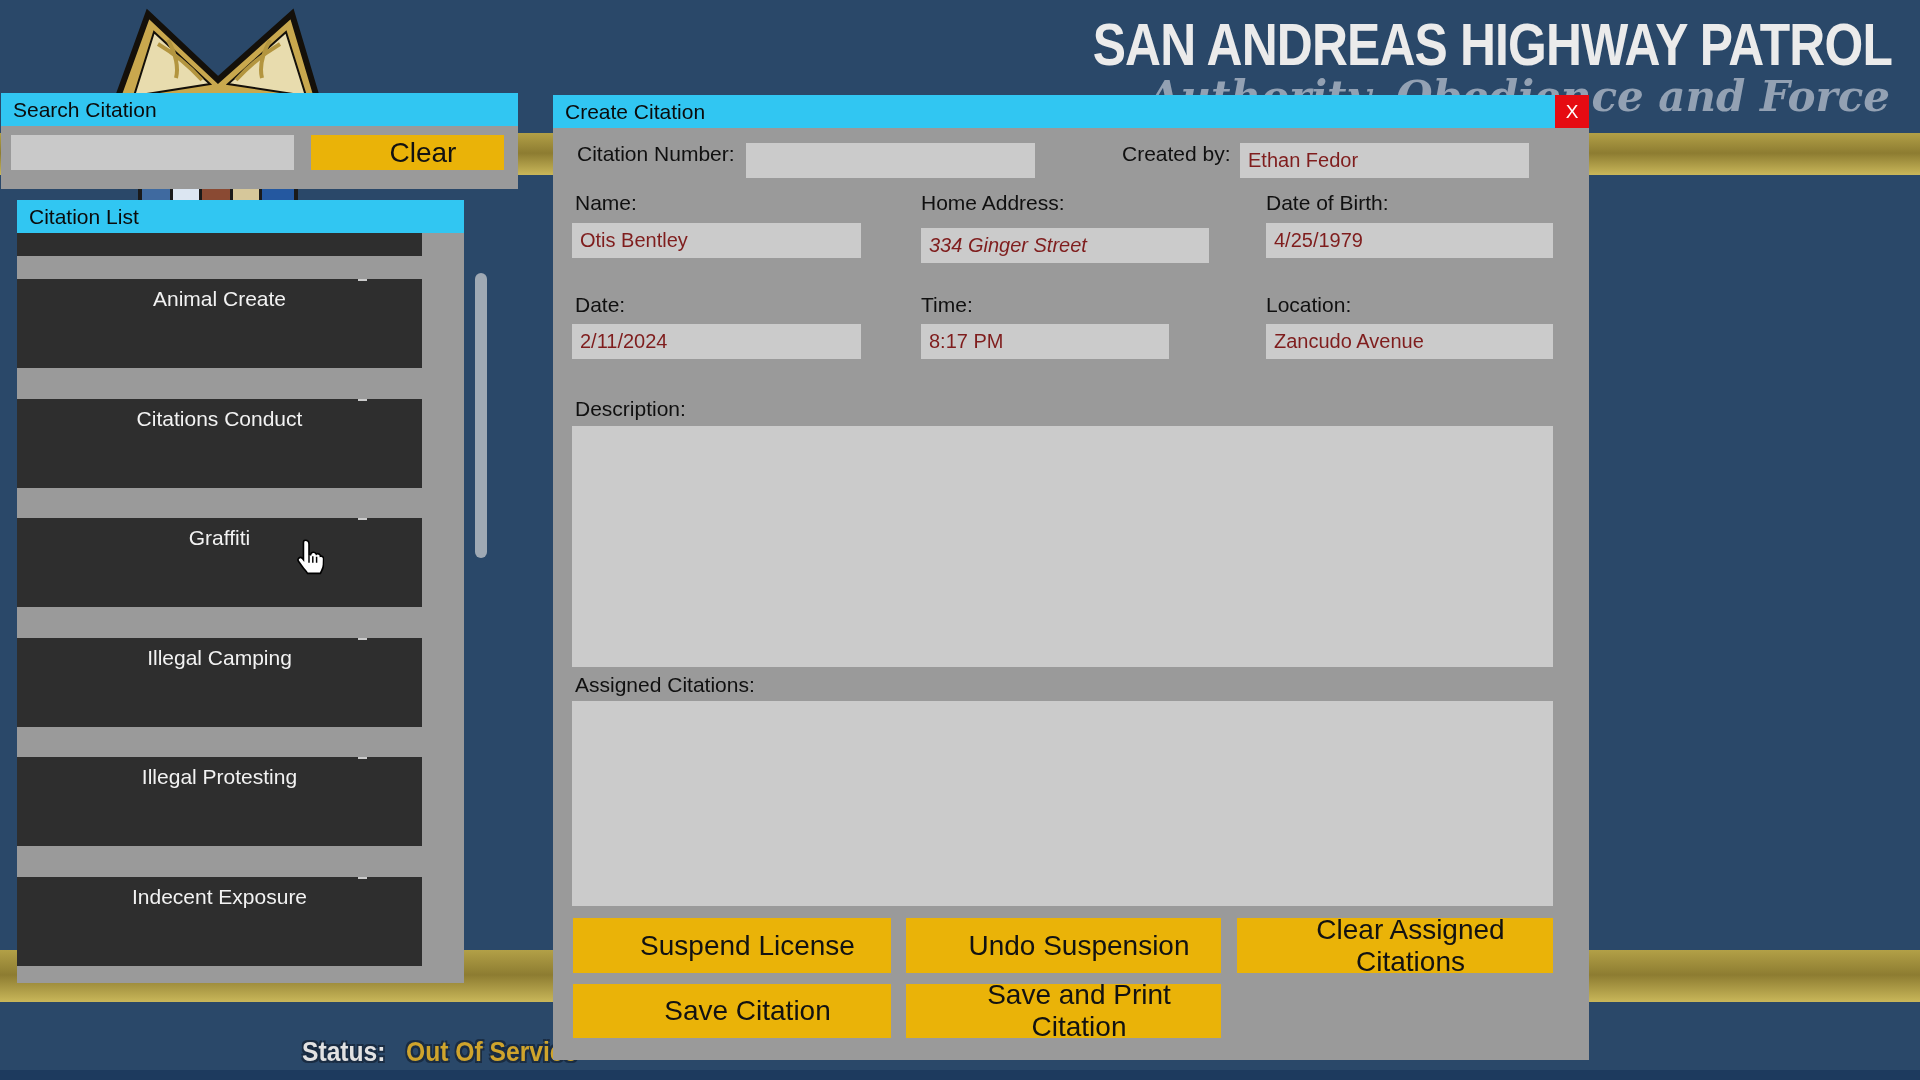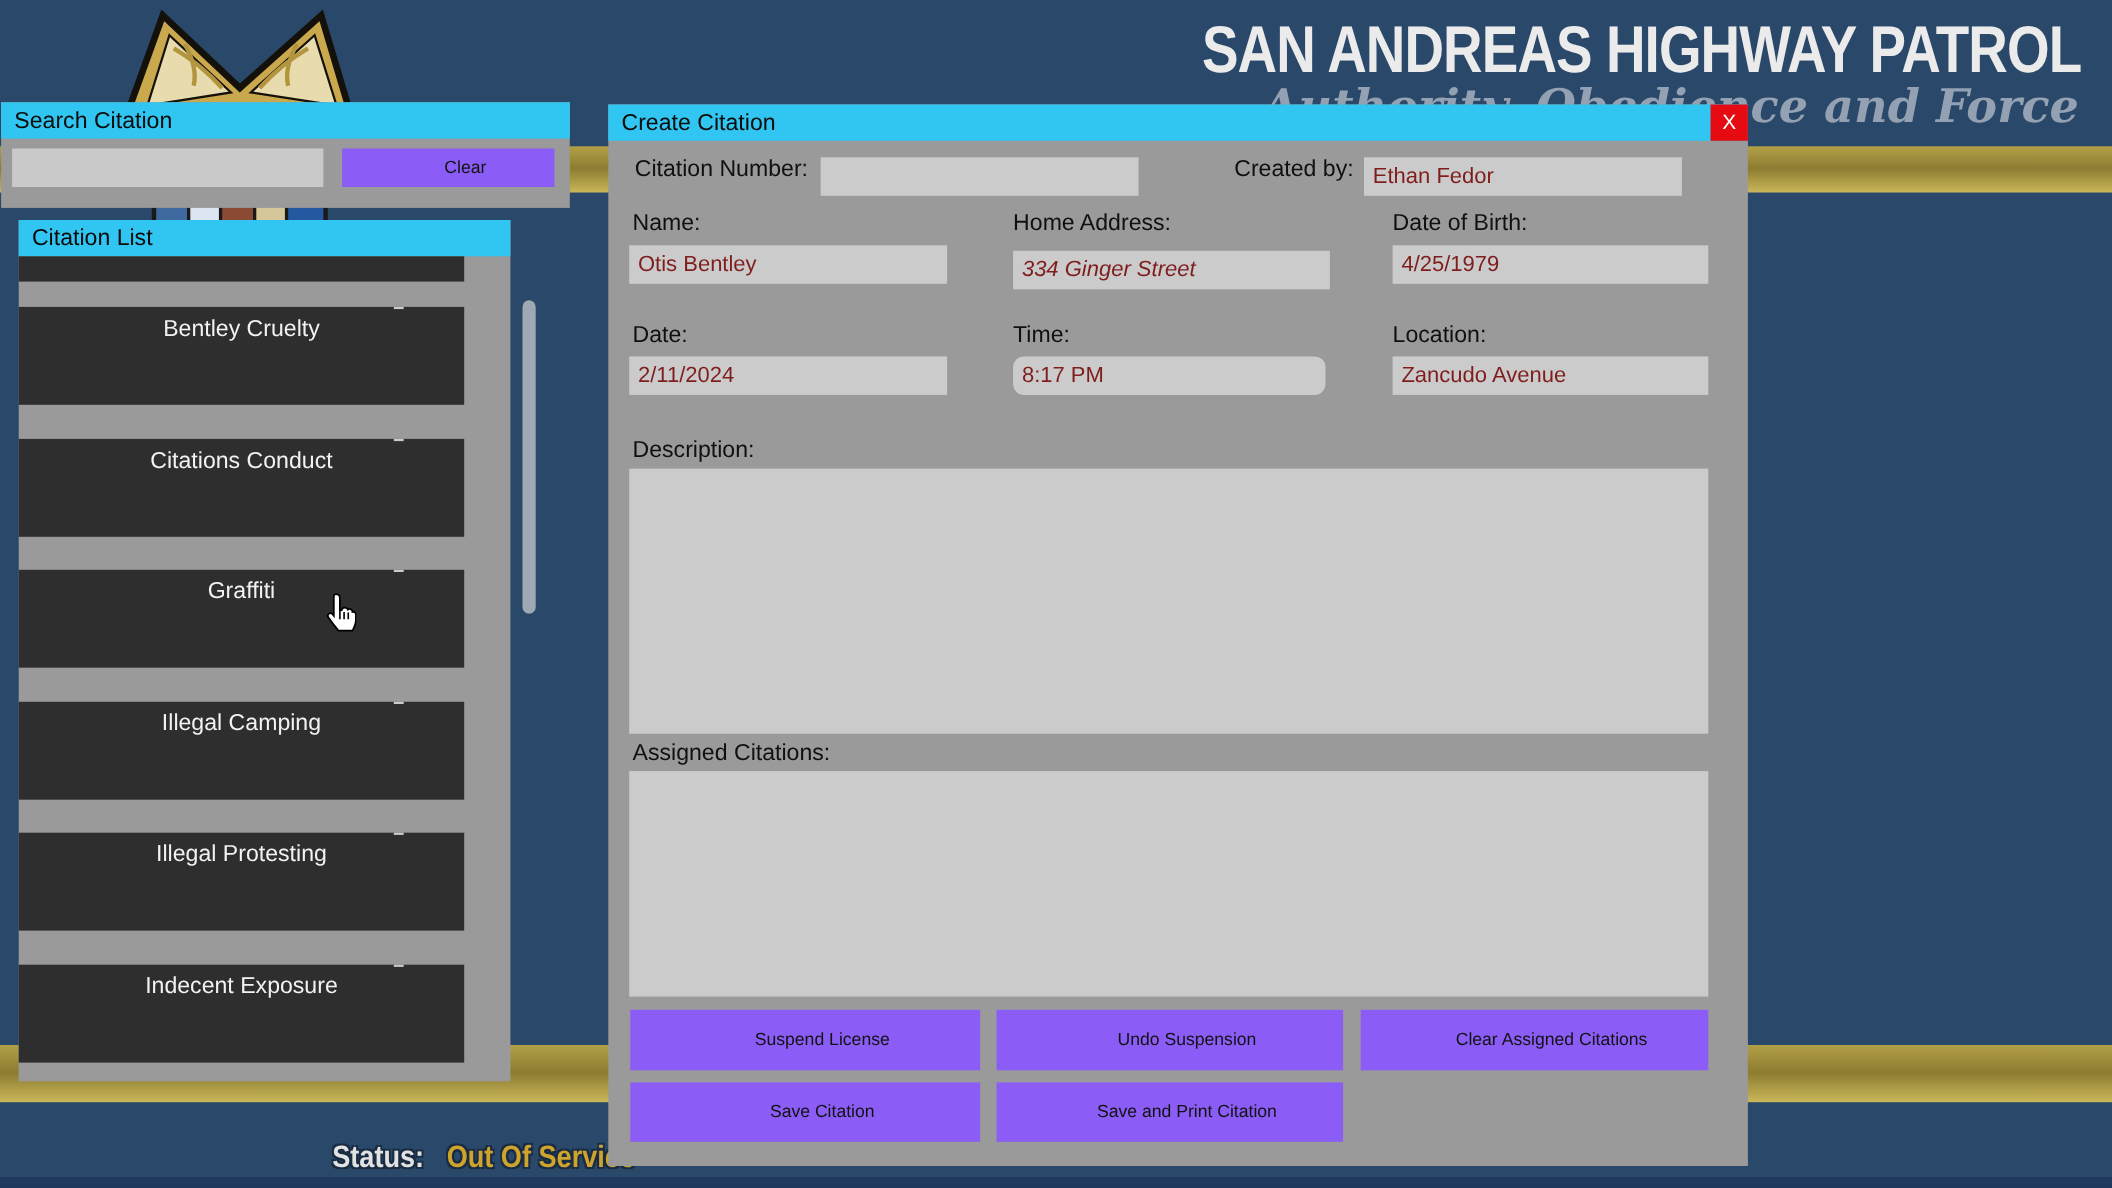--- a/index.html
+++ b/index.html
@@ -29,22 +29,22 @@
 
   
   .panel { position: absolute; background: #9a9a9a; z-index: 2; }
   .panel-header { position: absolute; left: 0; top: 0; width: 100%; height: 33px;
     background: #31c6f2; color: #0b0b0b; font-size: 21px; line-height: 33px;
     padding-left: 12px; }
   .text-input { position: absolute; border: none; outline: none; background: #cbcbcb;
     color: #7f1d1d; font-family: "Liberation Sans", sans-serif; font-size: 20px;
     padding: 0 8px; height: 35px; }
   .field-label { position: absolute; color: #101010; font-size: 21px; white-space: nowrap; }
-  .btn { position: absolute; background: #8b5cf6; border: none; color: #121212;
-    font-family: "Liberation Sans", sans-serif; font-size: 16px; cursor: pointer;
+  .btn { position: absolute; background: #eab308; border: none; color: #121212;
+    font-family: "Liberation Sans", sans-serif; font-size: 28px; cursor: pointer;
     display: flex; align-items: center; justify-content: center; padding-left: 31px; }
 
   
   .search-panel { left: 1px; top: 93px; width: 517px; height: 96px; }
   .search-input { left: 10px; top: 42px; width: 283px; background: #c9c9c9; }
   .clear-btn { left: 310px; top: 42px; width: 193px; height: 35px; }
 
   
   .list-panel { left: 17px; top: 200px; width: 447px; height: 783px; }
   .list-item { position: absolute; left: 0; width: 405px; height: 89px;
@@ -109,21 +109,21 @@
 
   <div class="panel search-panel">
     <div class="panel-header">Search Citation</div>
     <input class="text-input search-input" type="text" value="" style="">
     <button class="btn clear-btn">Clear</button>
   </div>
 
   <div class="panel list-panel">
     <div class="panel-header">Citation List</div>
     <div class="list-item-partial"></div>
-    <div class="list-item" style="top:79px">Bentley Cruelty</div>
+    <div class="list-item" style="top:79px">Animal Create</div>
     <div class="list-item" style="top:199px">Citations Conduct</div>
     <div class="list-item" style="top:318px">Graffiti</div>
     <div class="list-item" style="top:438px">Illegal Camping</div>
     <div class="list-item" style="top:557px">Illegal Protesting</div>
     <div class="list-item" style="top:677px">Indecent Exposure</div>
   </div>
 
   <div class="panel create-panel">
     <div class="panel-header">Create Citation</div>
     <button class="close-btn">X</button>
@@ -140,21 +140,21 @@
     <div class="field-label" style="left:368px; top:96px;">Home Address:</div>
     <input class="text-input" style="left: 368px; top: 133px; width: 288px; font-style: italic;" type="text" value="334 Ginger Street">
 
     <div class="field-label" style="left:713px; top:96px;">Date of Birth:</div>
     <input class="text-input" style="left: 713px; top: 128px; width: 287px;" type="text" value="4/25/1979">
 
     <div class="field-label" style="left:22px; top:198px;">Date:</div>
     <input class="text-input" style="left: 19px; top: 229px; width: 289px;" type="text" value="2/11/2024">
 
     <div class="field-label" style="left:368px; top:198px;">Time:</div>
-    <input class="text-input" style="left: 368px; top: 229px; width: 284px; border-radius: 10px;" type="text" value="8:17 PM">
+    <input class="text-input" style="left: 368px; top: 229px; width: 248px;" type="text" value="8:17 PM">
 
     <div class="field-label" style="left:713px; top:198px;">Location:</div>
     <input class="text-input" style="left: 713px; top: 229px; width: 287px;" type="text" value="Zancudo Avenue">
 
     <div class="field-label" style="left:22px; top:302px;">Description:</div>
     <textarea class="big-area" style="top: 331px; height: 241px;"></textarea>
 
     <div class="field-label" style="left:22px; top:578px;">Assigned Citations:</div>
     <textarea class="big-area" style="top: 606px; height: 205px;"></textarea>
 

